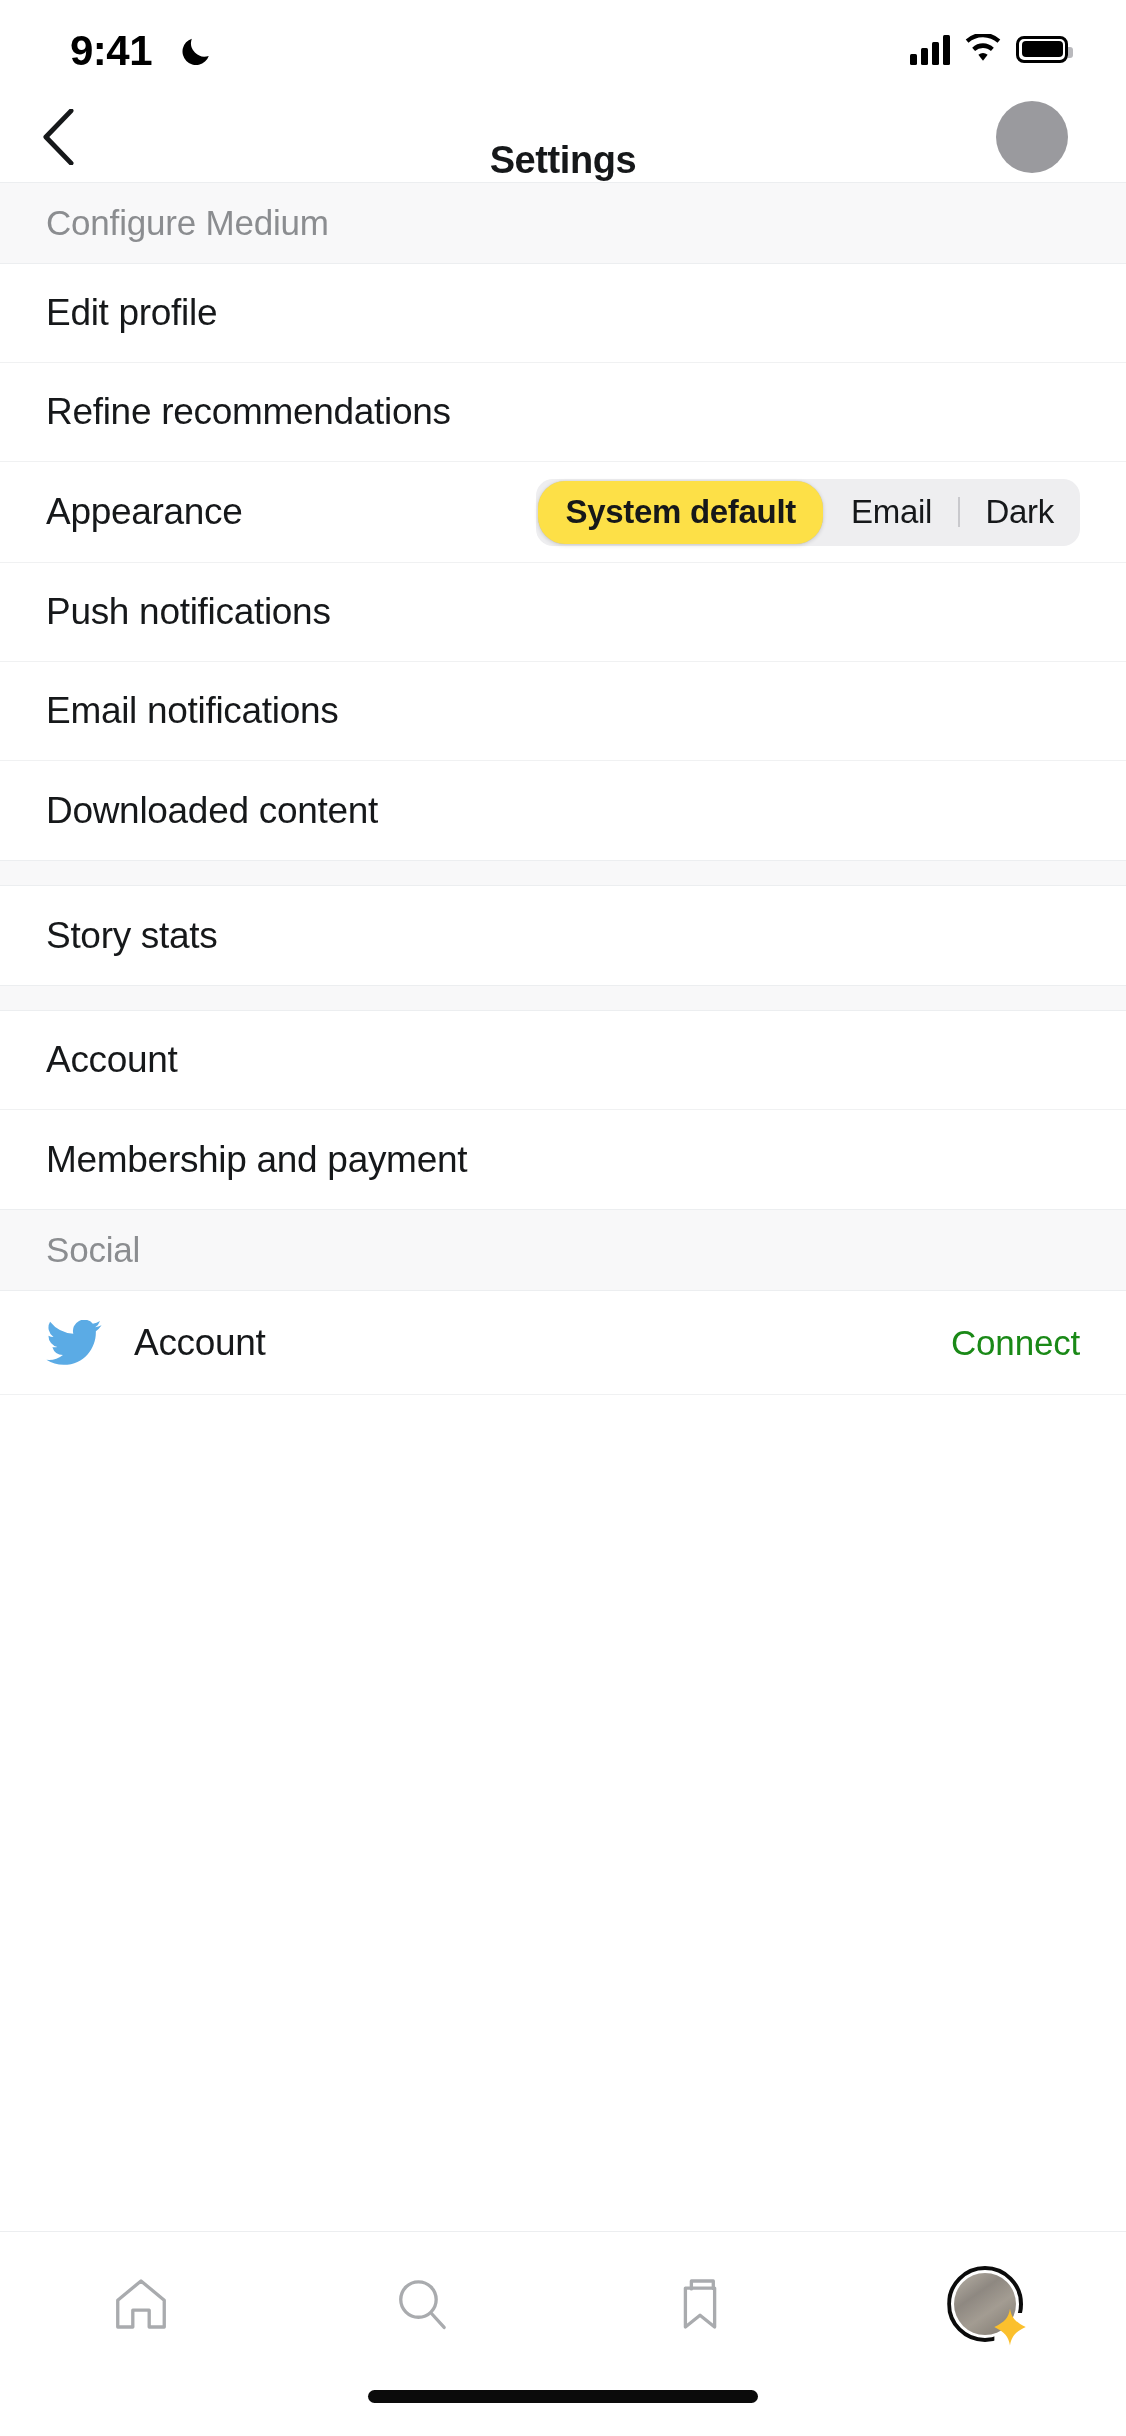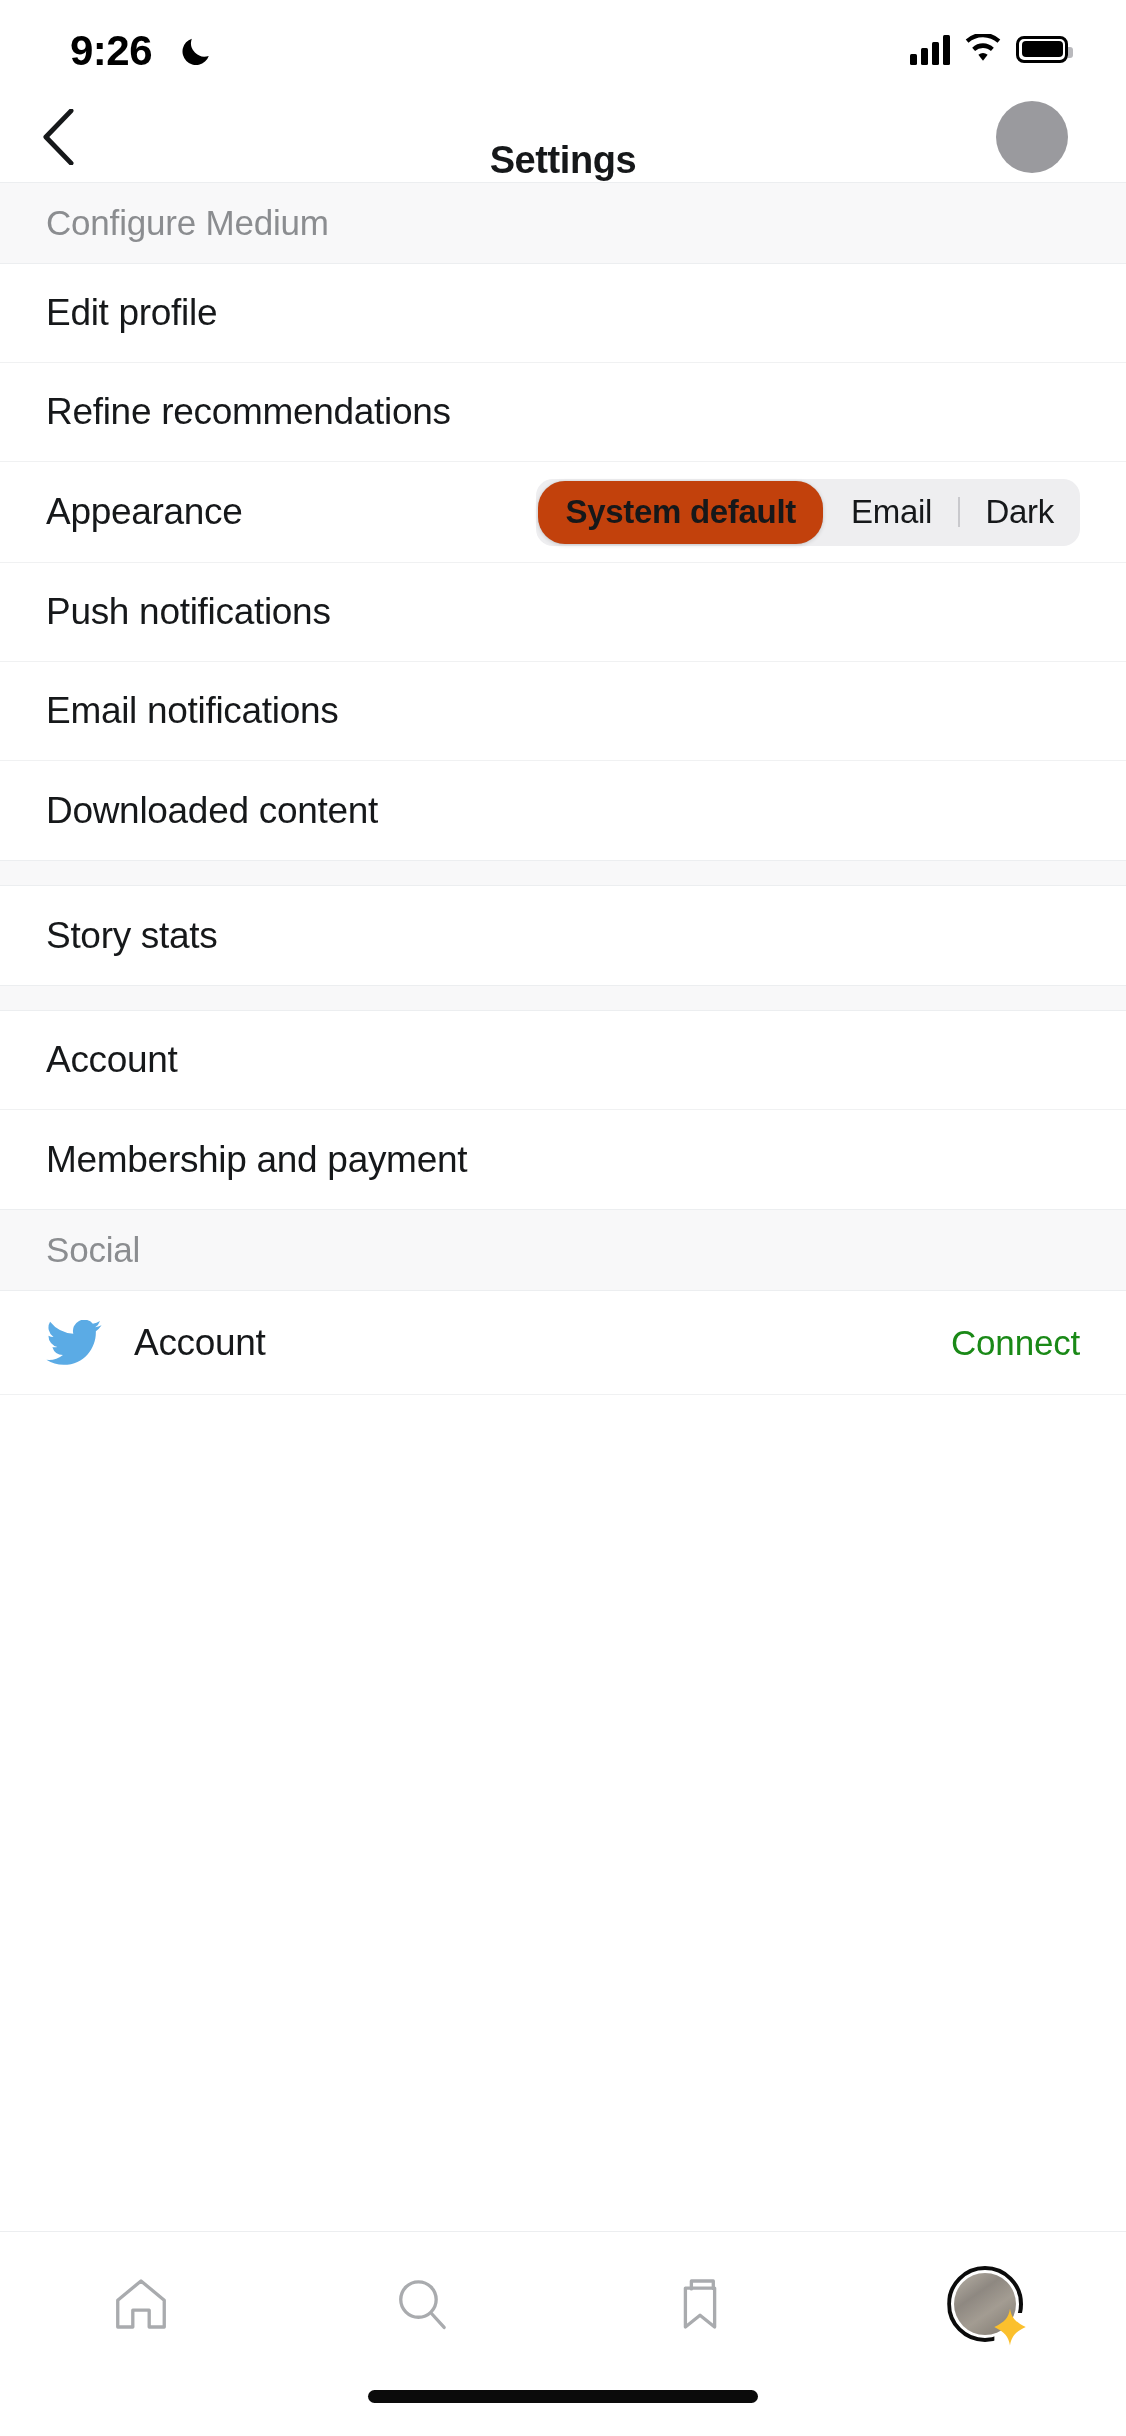--- a/index.html
+++ b/index.html
@@ -58,21 +58,21 @@
   .segmented {
     display:flex; align-items:center; background:#eeeef0; border-radius:17px;
     height:67px; padding:0; position:relative;
   }
   .seg {
     display:flex; align-items:center; justify-content:center;
     height:67px; font-size:33px; color:#16181a; letter-spacing:-0.3px;
     padding:0 26px; position:relative; z-index:2; white-space:nowrap;
   }
   .seg.selected {
-    background:#c2410c; border-radius:27px; font-weight:600;
+    background:#fde047; border-radius:27px; font-weight:600;
     box-shadow:0 1px 4px rgba(0,0,0,.16), 0 0 1px rgba(0,0,0,.14);
     margin:2px; height:63px; padding:0 27px;
   }
   .seg-divider { width:1.5px; height:30px; background:#c9c9cd; z-index:2; }
 
   
   .row-social { height:104px; justify-content:space-between; }
   .social-left { display:flex; align-items:center; gap:32px; }
   .tw-icon { width:56px; height:56px; display:flex; align-items:center; justify-content:center; }
   .social-left .label { font-size:37px; }
@@ -100,21 +100,21 @@
   
   .home-indicator-area { flex:0 0 60px; display:flex; align-items:flex-start; justify-content:center; background:#fff; }
   .home-indicator { width:390px; height:13px; border-radius:7px; background:#0b0b0b; margin-top:14px; }
 </style>
 </head>
 <body>
 
 <div class="phone">
 
   <div class="statusbar">
-    <div class="sb-time">9:26</div>
+    <div class="sb-time">9:41</div>
     <svg class="sb-moon" viewBox="0 0 24 24">
       <path d="M20.5 15.3A9 9 0 0 1 9.2 3.8a9 9 0 1 0 11.3 11.5z" fill="#000"></path>
     </svg>
     <div class="sb-right">
       <div class="bars">
           <i></i>
           <i></i>
           <i></i>
           <i></i>
         </div>

